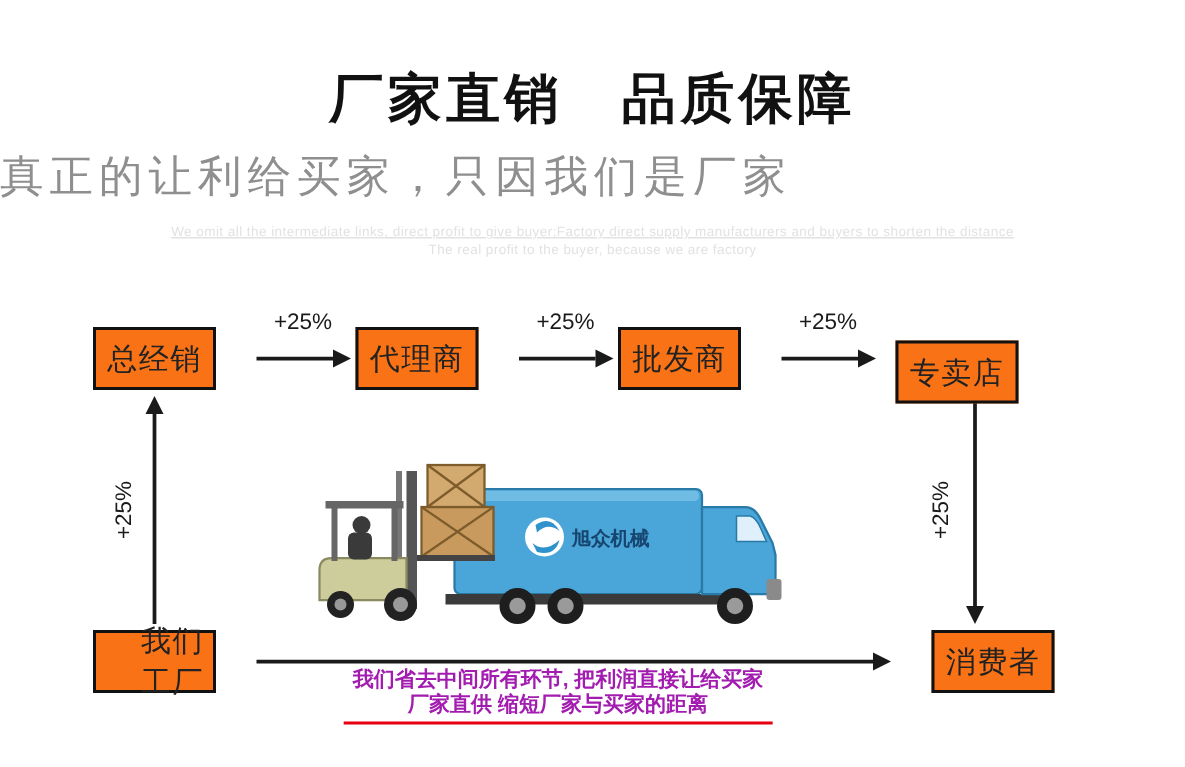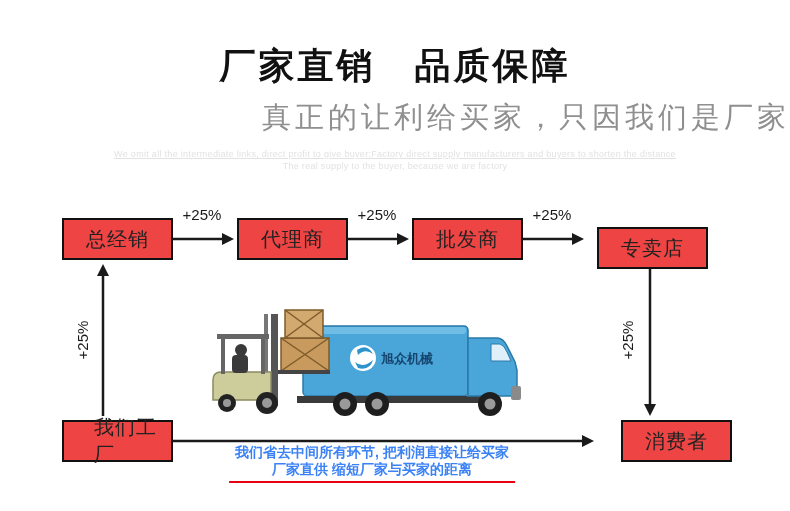--- a/index.html
+++ b/index.html
@@ -5,56 +5,56 @@
   html,body{margin:0;padding:0;background:#ffffff;}
   .canvas{
     position:relative;width:790px;height:511px;margin:0 auto;background:#ffffff;
     font-family:"Liberation Sans","DejaVu Sans",sans-serif;overflow:hidden;border-radius:23px;
   }
   .title{
     position:absolute;top:42px;left:0;width:100%;text-align:center;
     font-size:36px;font-weight:bold;color:#111;letter-spacing:3px;
   }
   .subtitle{
-    position:absolute;top:98px;left:0;width:100%;text-align:right;
+    position:absolute;top:98px;left:0;width:100%;text-align:left;
     font-size:29px;font-weight:400;color:#8f8f8f;letter-spacing:4px;
   }
   .watermark{
     position:absolute;left:0;width:100%;text-align:center;
     font-size:9px;color:#e2e2e2;letter-spacing:.3px;
   }
   .wm1{top:149px;text-decoration:underline;}
   .wm2{top:161px;}
   .node-box{
-    position:absolute;width:111px;height:42px;border:2px solid #111;background:#ef4444;
+    position:absolute;width:82px;height:42px;border:2px solid #111;background:#f97316;
     display:flex;align-items:center;justify-content:center;
     font-size:20px;color:#222;box-sizing:border-box;letter-spacing:1px;
   }
   .pct-label{
     position:absolute;width:60px;height:20px;text-align:center;
     font-size:15px;color:#1a1a1a;
   }
   .pct-vert{transform:rotate(-90deg);transform-origin:center center;}
   .arrow-layer{position:absolute;left:0;top:0;width:790px;height:511px;pointer-events:none;}
   .truck-wrap{position:absolute;left:185px;top:300px;width:350px;height:125px;}
   .footer-text{
     position:absolute;top:444px;left:372px;transform:translateX(-50%);
-    text-align:center;color:#3b82f6;font-size:14px;font-weight:bold;line-height:17px;
+    text-align:center;color:#a21caf;font-size:14px;font-weight:bold;line-height:17px;
     padding:0 6px 3px 6px;border-bottom:2px solid #e60012;white-space:nowrap;
   }
 </style>
 </head>
 <body>
 
 <div class="canvas">
 
   <div class="title">厂家直销　品质保障</div>
   <div class="subtitle">真正的让利给买家，只因我们是厂家</div>
   <div class="watermark wm1">We omit all the intermediate links, direct profit to give buyer;Factory direct supply manufacturers and buyers to shorten the distance</div>
-  <div class="watermark wm2">The real supply to the buyer, because we are factory</div>
+  <div class="watermark wm2">The real profit to the buyer, because we are factory</div>
 
   <svg class="arrow-layer" viewBox="0 0 790 511">
     <g fill="#1a1a1a" stroke="#1a1a1a">
       <line x1="171" y1="239" x2="222" y2="239" stroke-width="2.5"></line>
       <polygon points="222,233 222,245 234,239" stroke="none"></polygon>
     </g>
     <g fill="#1a1a1a" stroke="#1a1a1a">
       <line x1="346" y1="239" x2="397" y2="239" stroke-width="2.5"></line>
       <polygon points="397,233 397,245 409,239" stroke="none"></polygon>
     </g>

